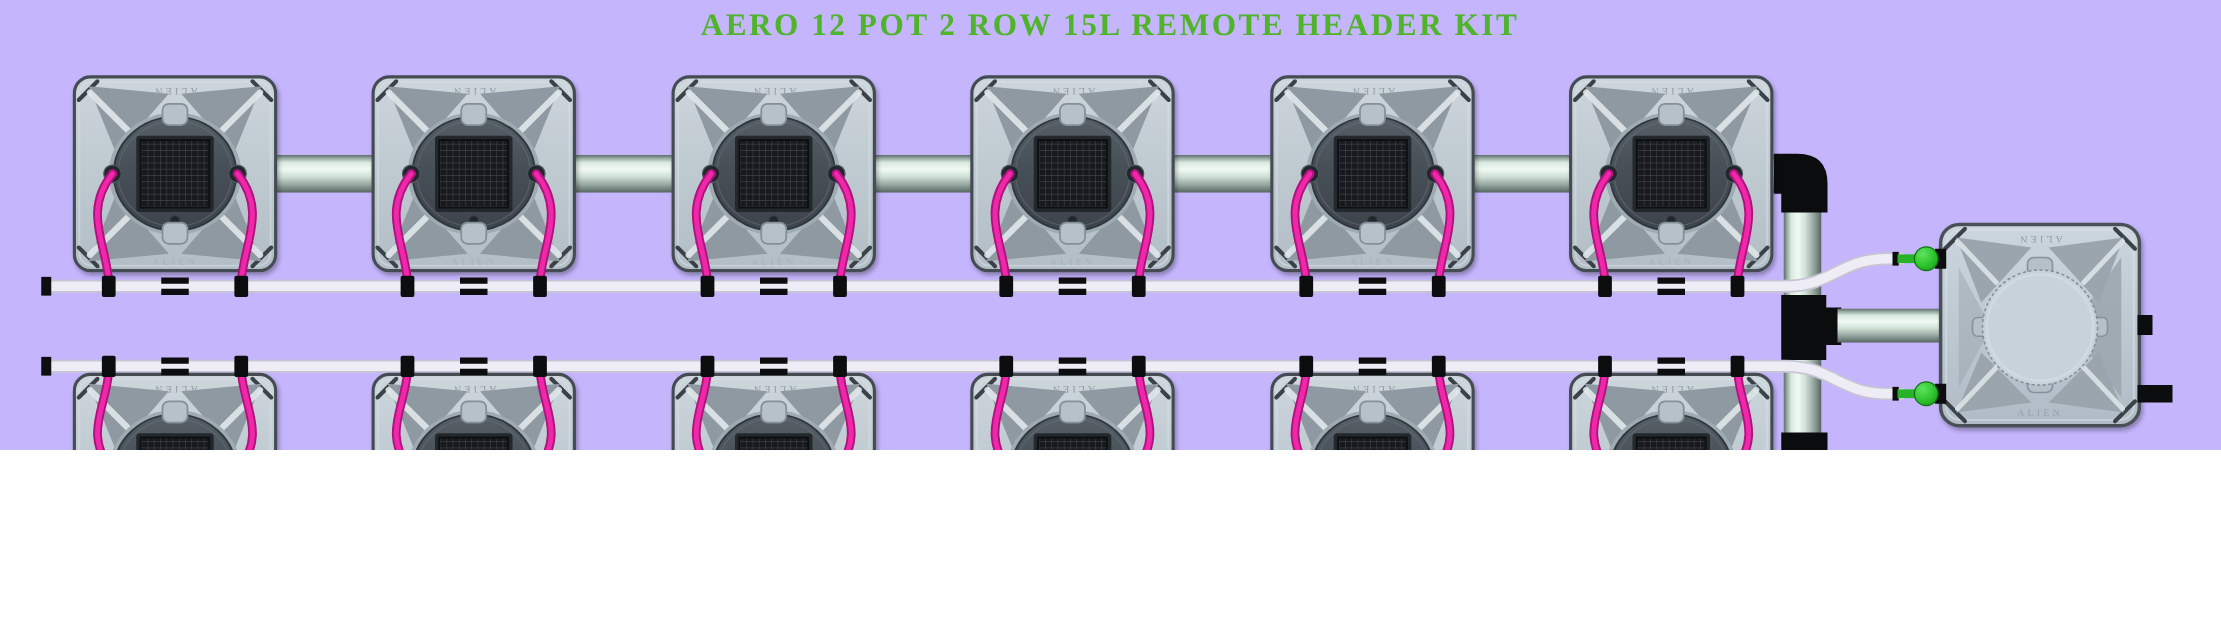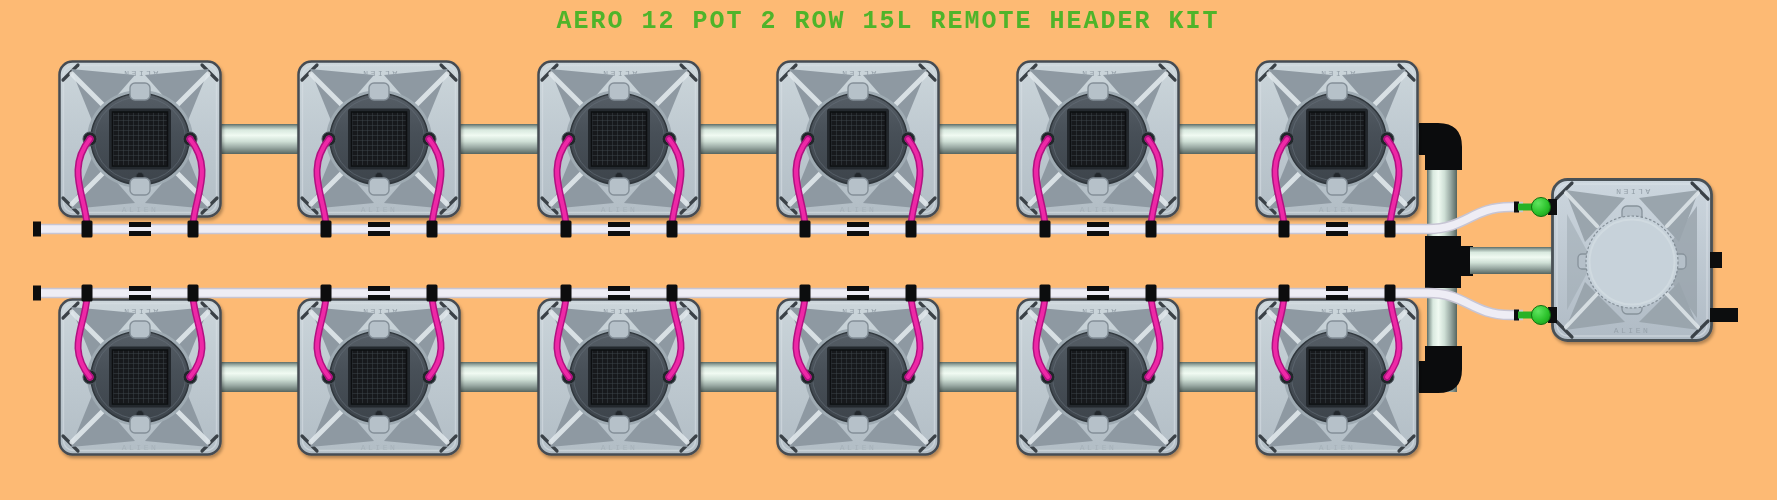--- a/index.html
+++ b/index.html
@@ -1,17 +1,17 @@
 <!DOCTYPE html>
 <html><head>
 <meta charset="utf-8">
 <style>
   html,body{margin:0;padding:0;background:#ffffff;}
-  #stage{position:relative;width:1777px;height:500px;background:#fdba74;overflow:hidden;
-         font-family:Liberation Mono, monospace;}
+  #stage{position:relative;width:1777px;height:360px;background:#c4b5fd;overflow:hidden;
+         font-family:Liberation Serif, serif;}
   svg{position:absolute;left:0;top:0;}
   use,symbol{overflow:visible;}
   text{user-select:none;}
 </style>
 </head>
 <body>
 
 <div id="stage">
 <svg width="1777" height="500" viewBox="0 0 1777 500">
   <defs>

